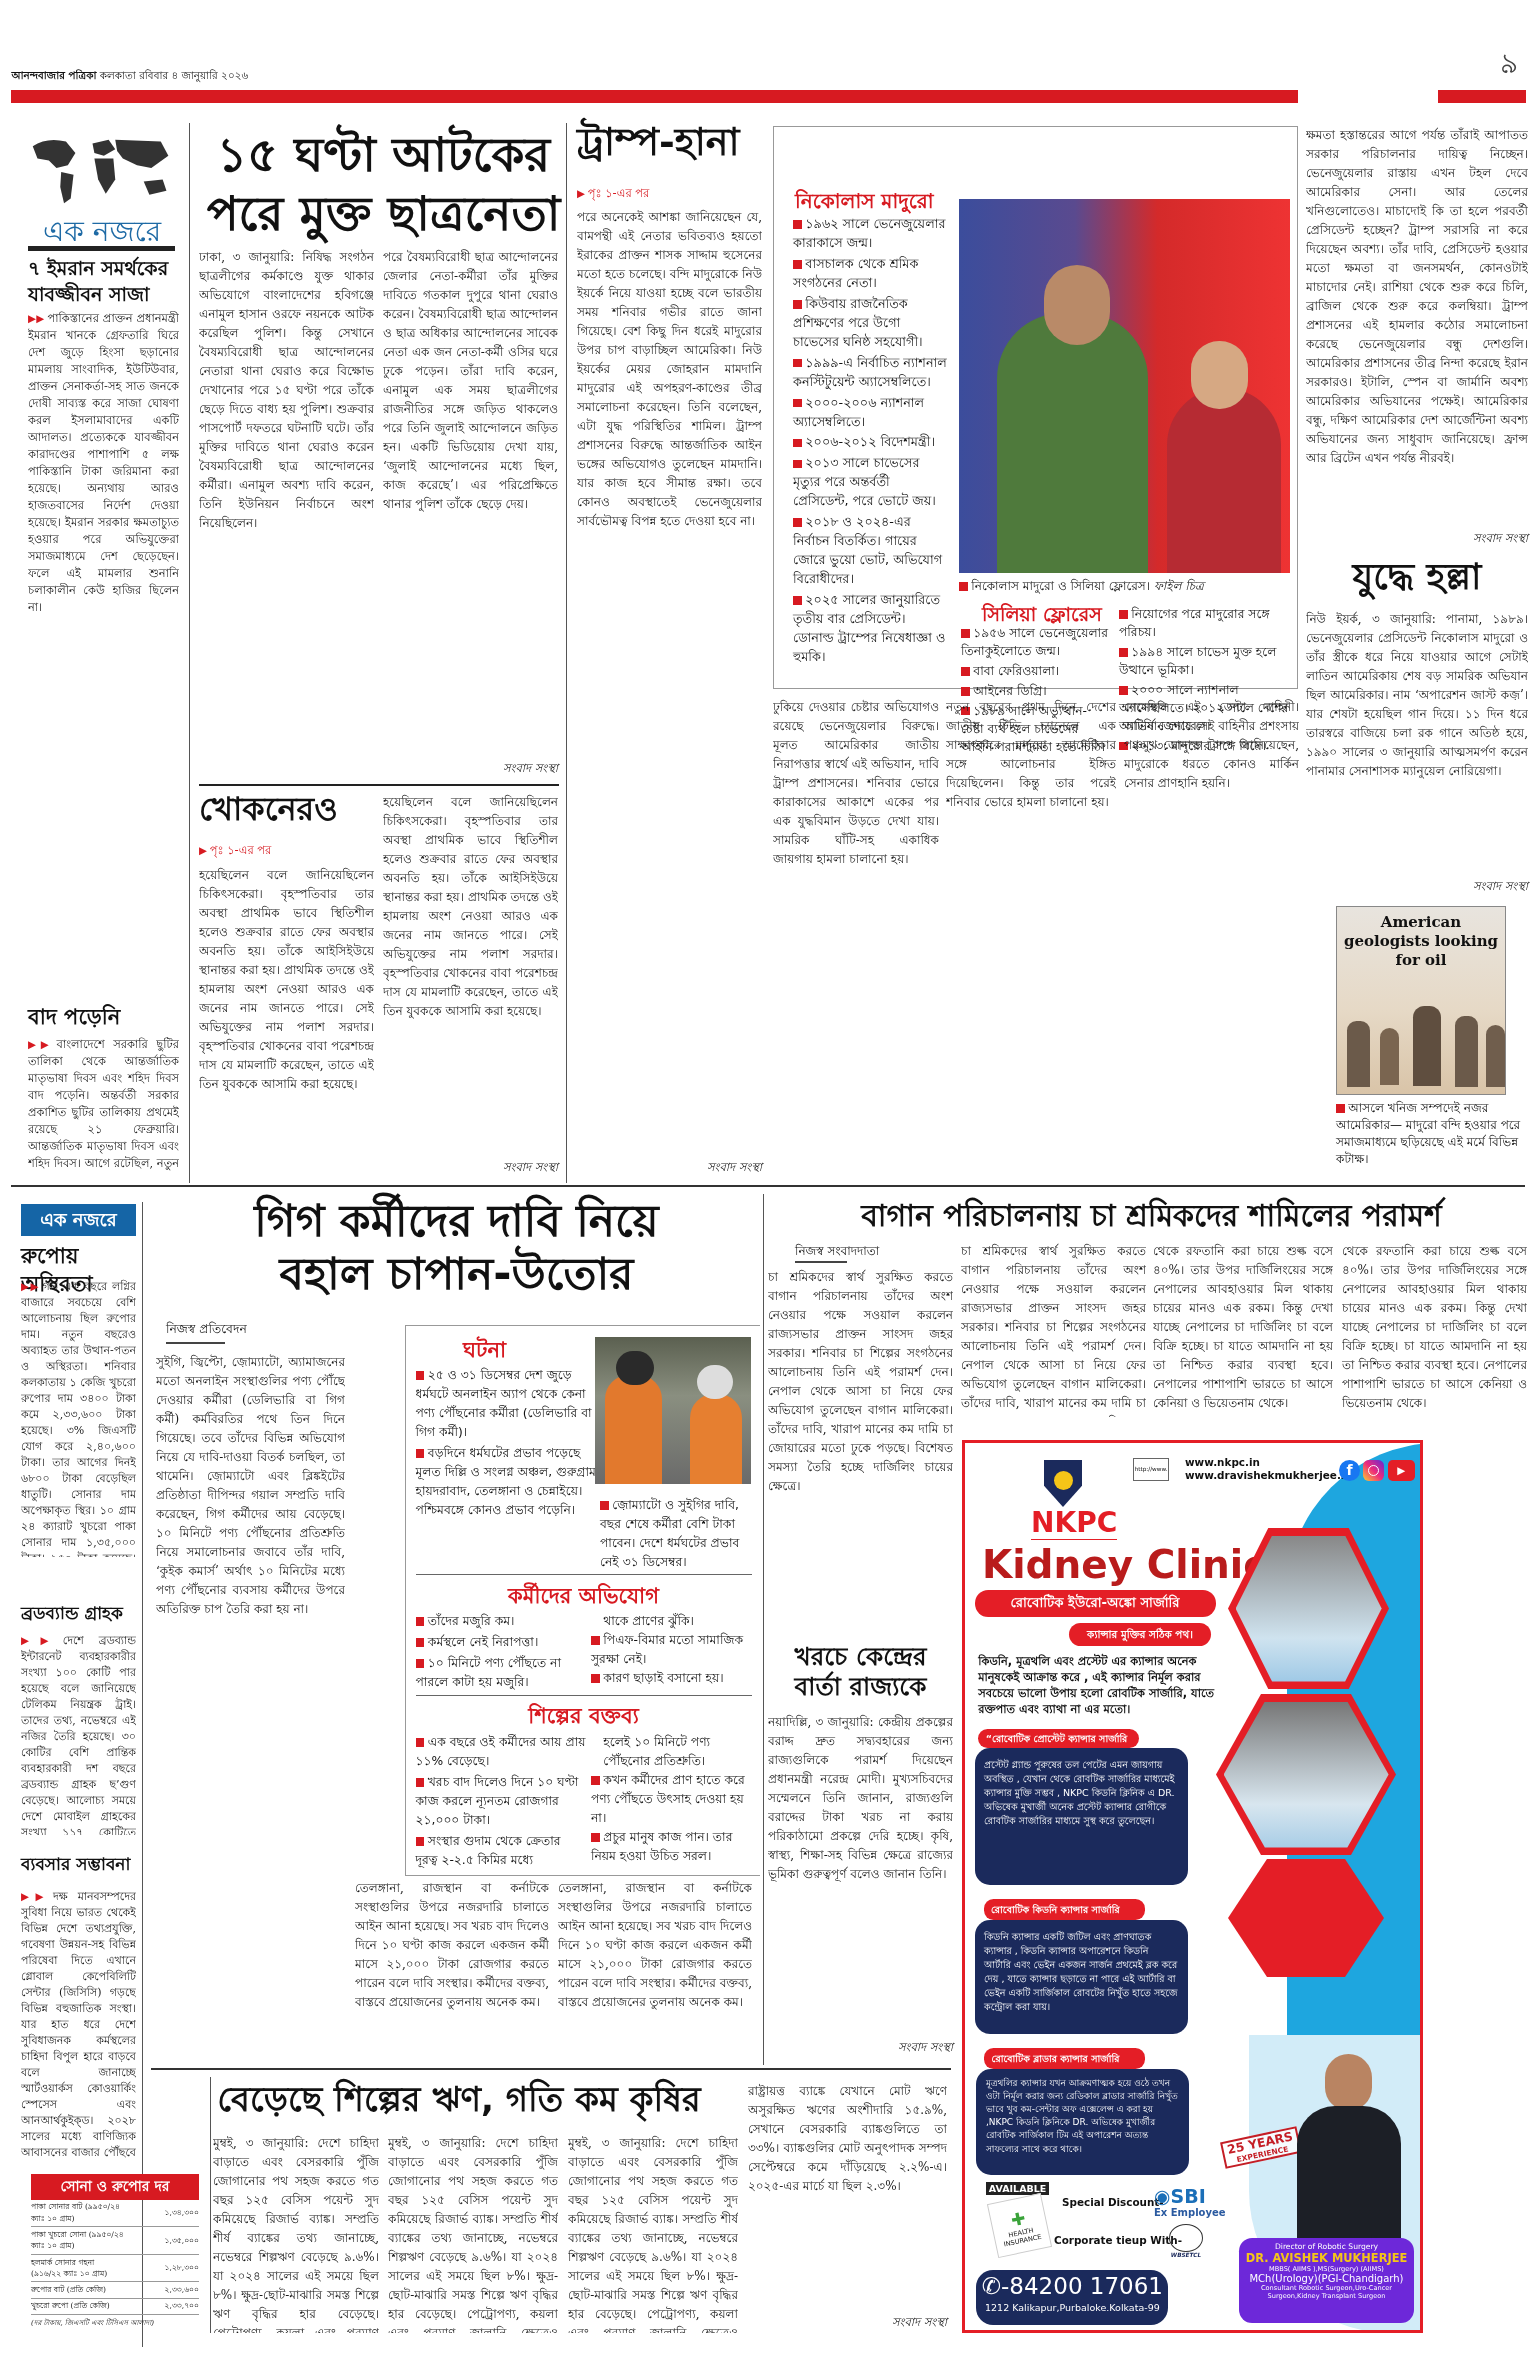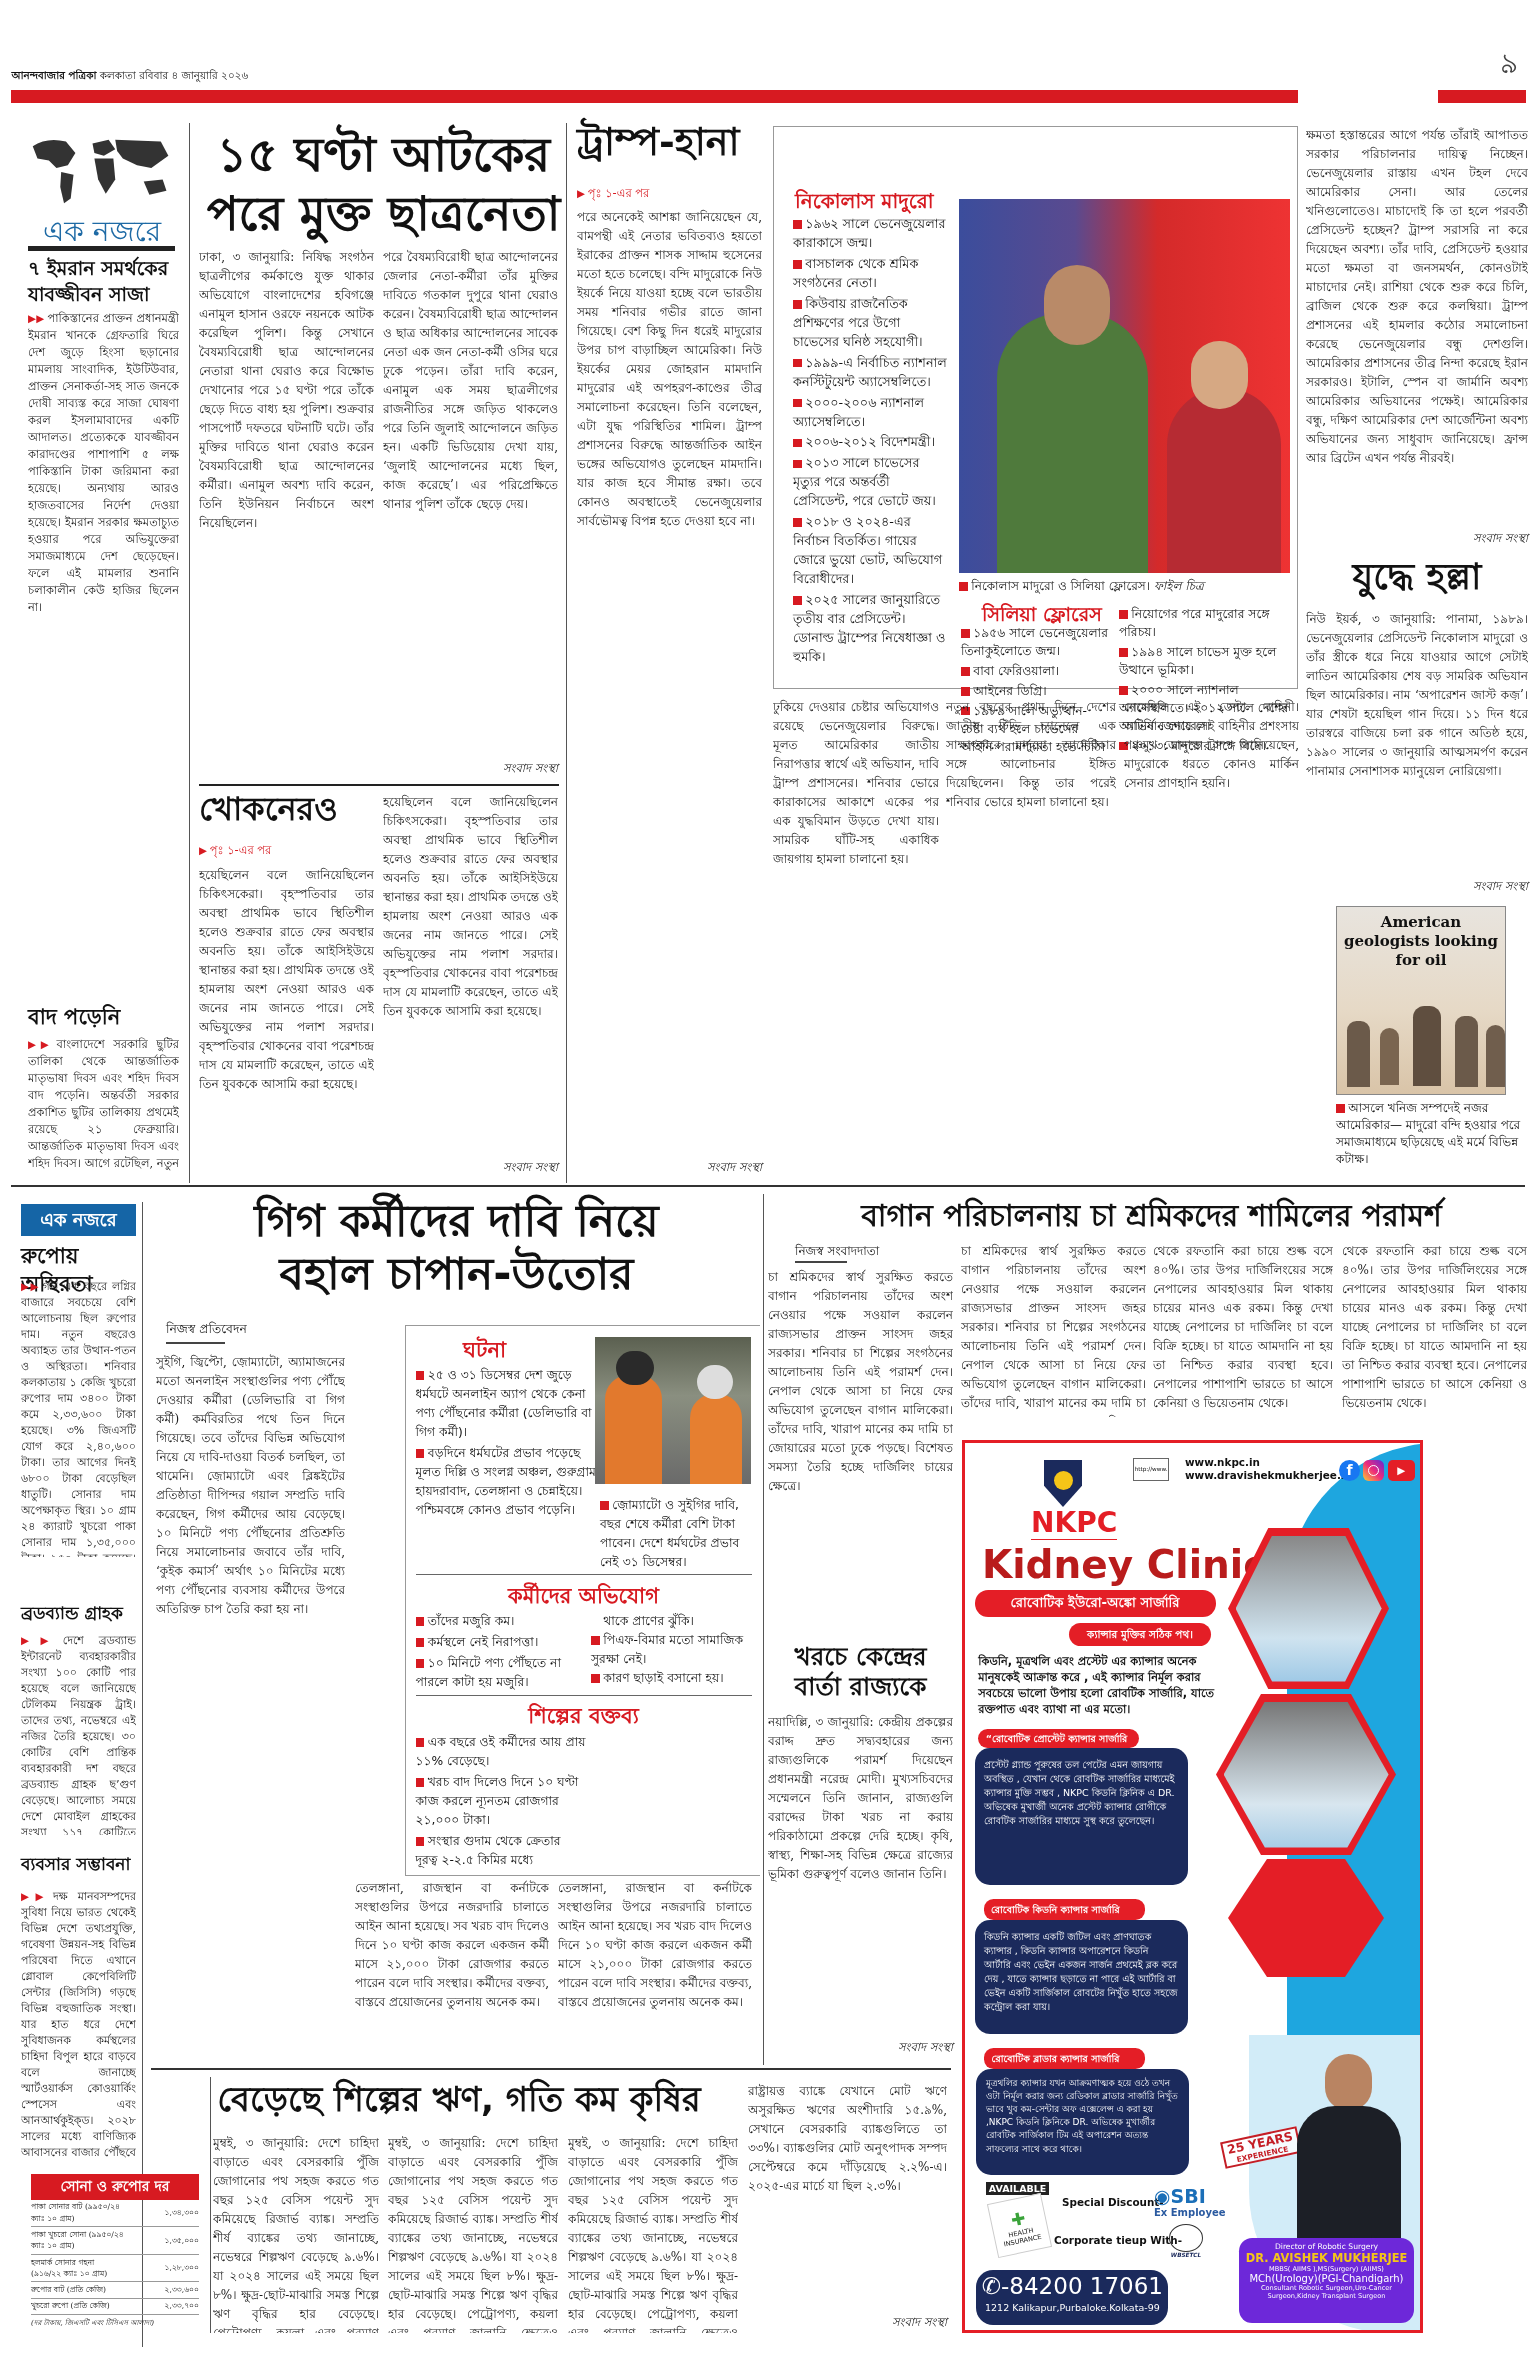--- a/index.html
+++ b/index.html
@@ -208,20 +208,25 @@
     <div><span class="sq"></span><span>পিএফ-বিমার মতো সামাজিক সুরক্ষা নেই।</span></div>
     <div><span class="sq"></span><span>কারণ ছাড়াই বসানো হয়।</span></div>
   </div>
   <div class="hrule" style="left:9.5px;top:369px;width:336px"></div>
   <div class="abs redhead" style="left:0;top:374px;width:355px;text-align:center;font-size:21px">শিল্পের বক্তব্য</div>
   <ul class="abs bul" style="left:9.5px;top:407px;width:170px;font-size:12.3px;line-height:19px">
     <li><span class="sq"></span><span>এক বছরে ওই কর্মীদের আয় প্রায় ১১% বেড়েছে।</span></li>
     <li><span class="sq"></span><span>খরচ বাদ দিলেও দিনে ১০ ঘণ্টা কাজ করলে ন্যূনতম রোজগার ২১,০০০ টাকা।</span></li>
     <li><span class="sq"></span><span>সংস্থার গুদাম থেকে ক্রেতার দূরত্ব ২-২.৫ কিমির মধ্যে</span></li>
   </ul>
+  <div class="abs bul" style="left:185px;top:407px;width:166px;font-size:12.3px;line-height:19px">
+    <div style="padding-left:12.3px">হলেই ১০ মিনিটে পণ্য পৌঁছনোর প্রতিশ্রুতি।</div>
+    <div><span class="sq"></span><span>কখন কর্মীদের প্রাণ হাতে করে পণ্য পৌঁছতে উৎসাহ দেওয়া হয় না।</span></div>
+    <div><span class="sq"></span><span>প্রচুর মানুষ কাজ পান। তার নিয়ম হওয়া উচিত সরল।</span></div>
+  </div>
 </div>
 <div class="vrule" style="left:763px;top:1194px;height:871px"></div>
 
 <div class="abs hl" style="left:768px;top:1194px;width:767px;font-size:30px;line-height:44px">বাগান পরিচালনায় চা শ্রমিকদের শামিলের পরামর্শ</div>
 <div class="abs" style="left:795px;top:1242px;font-size:12px;font-family:'DejaVu Sans',sans-serif">নিজস্ব সংবাদদাতা</div>
 <div class="hrule" style="left:795px;top:1261px;width:52px;height:1.9px;background:#444"></div>
 <div class="col body-text" style="left:768px;top:1268px;width:185px;height:402px">চা শ্রমিকদের স্বার্থ সুরক্ষিত করতে বাগান পরিচালনায় তাঁদের অংশ নেওয়ার পক্ষে সওয়াল করলেন রাজ্যসভার প্রাক্তন সাংসদ জহর সরকার। শনিবার চা শিল্পের সংগঠনের আলোচনায় তিনি এই পরামর্শ দেন। নেপাল থেকে আসা চা নিয়ে ফের অভিযোগ তুলেছেন বাগান মালিকেরা। তাঁদের দাবি, খারাপ মানের কম দামি চা জোয়ারের মতো ঢুকে পড়ছে। বিশেষত সমস্যা তৈরি হচ্ছে দার্জিলিং চায়ের ক্ষেত্রে।</div>
 <div class="col body-text" style="left:961px;top:1242px;width:185px;height:175px">চা শ্রমিকদের স্বার্থ সুরক্ষিত করতে বাগান পরিচালনায় তাঁদের অংশ নেওয়ার পক্ষে সওয়াল করলেন রাজ্যসভার প্রাক্তন সাংসদ জহর সরকার। শনিবার চা শিল্পের সংগঠনের আলোচনায় তিনি এই পরামর্শ দেন। নেপাল থেকে আসা চা নিয়ে ফের অভিযোগ তুলেছেন বাগান মালিকেরা। তাঁদের দাবি, খারাপ মানের কম দামি চা জোয়ারের মতো ঢুকে পড়ছে। বিশেষত সমস্যা তৈরি হচ্ছে দার্জিলিং চায়ের ক্ষেত্রে।</div>
 <div class="col body-text" style="left:1153px;top:1242px;width:180px;height:175px">থেকে রফতানি করা চায়ে শুল্ক বসে ৪০%। তার উপর দার্জিলিংয়ের সঙ্গে নেপালের আবহাওয়ার মিল থাকায় চায়ের মানও এক রকম। কিন্তু দেখা যাচ্ছে নেপালের চা দার্জিলিং চা বলে বিক্রি হচ্ছে। চা যাতে আমদানি না হয় তা নিশ্চিত করার ব্যবস্থা হবে। নেপালের পাশাপাশি ভারতে চা আসে কেনিয়া ও ভিয়েতনাম থেকে।</div>
 <div class="col body-text" style="left:1342px;top:1242px;width:185px;height:175px">থেকে রফতানি করা চায়ে শুল্ক বসে ৪০%। তার উপর দার্জিলিংয়ের সঙ্গে নেপালের আবহাওয়ার মিল থাকায় চায়ের মানও এক রকম। কিন্তু দেখা যাচ্ছে নেপালের চা দার্জিলিং চা বলে বিক্রি হচ্ছে। চা যাতে আমদানি না হয় তা নিশ্চিত করার ব্যবস্থা হবে। নেপালের পাশাপাশি ভারতে চা আসে কেনিয়া ও ভিয়েতনাম থেকে।</div>

